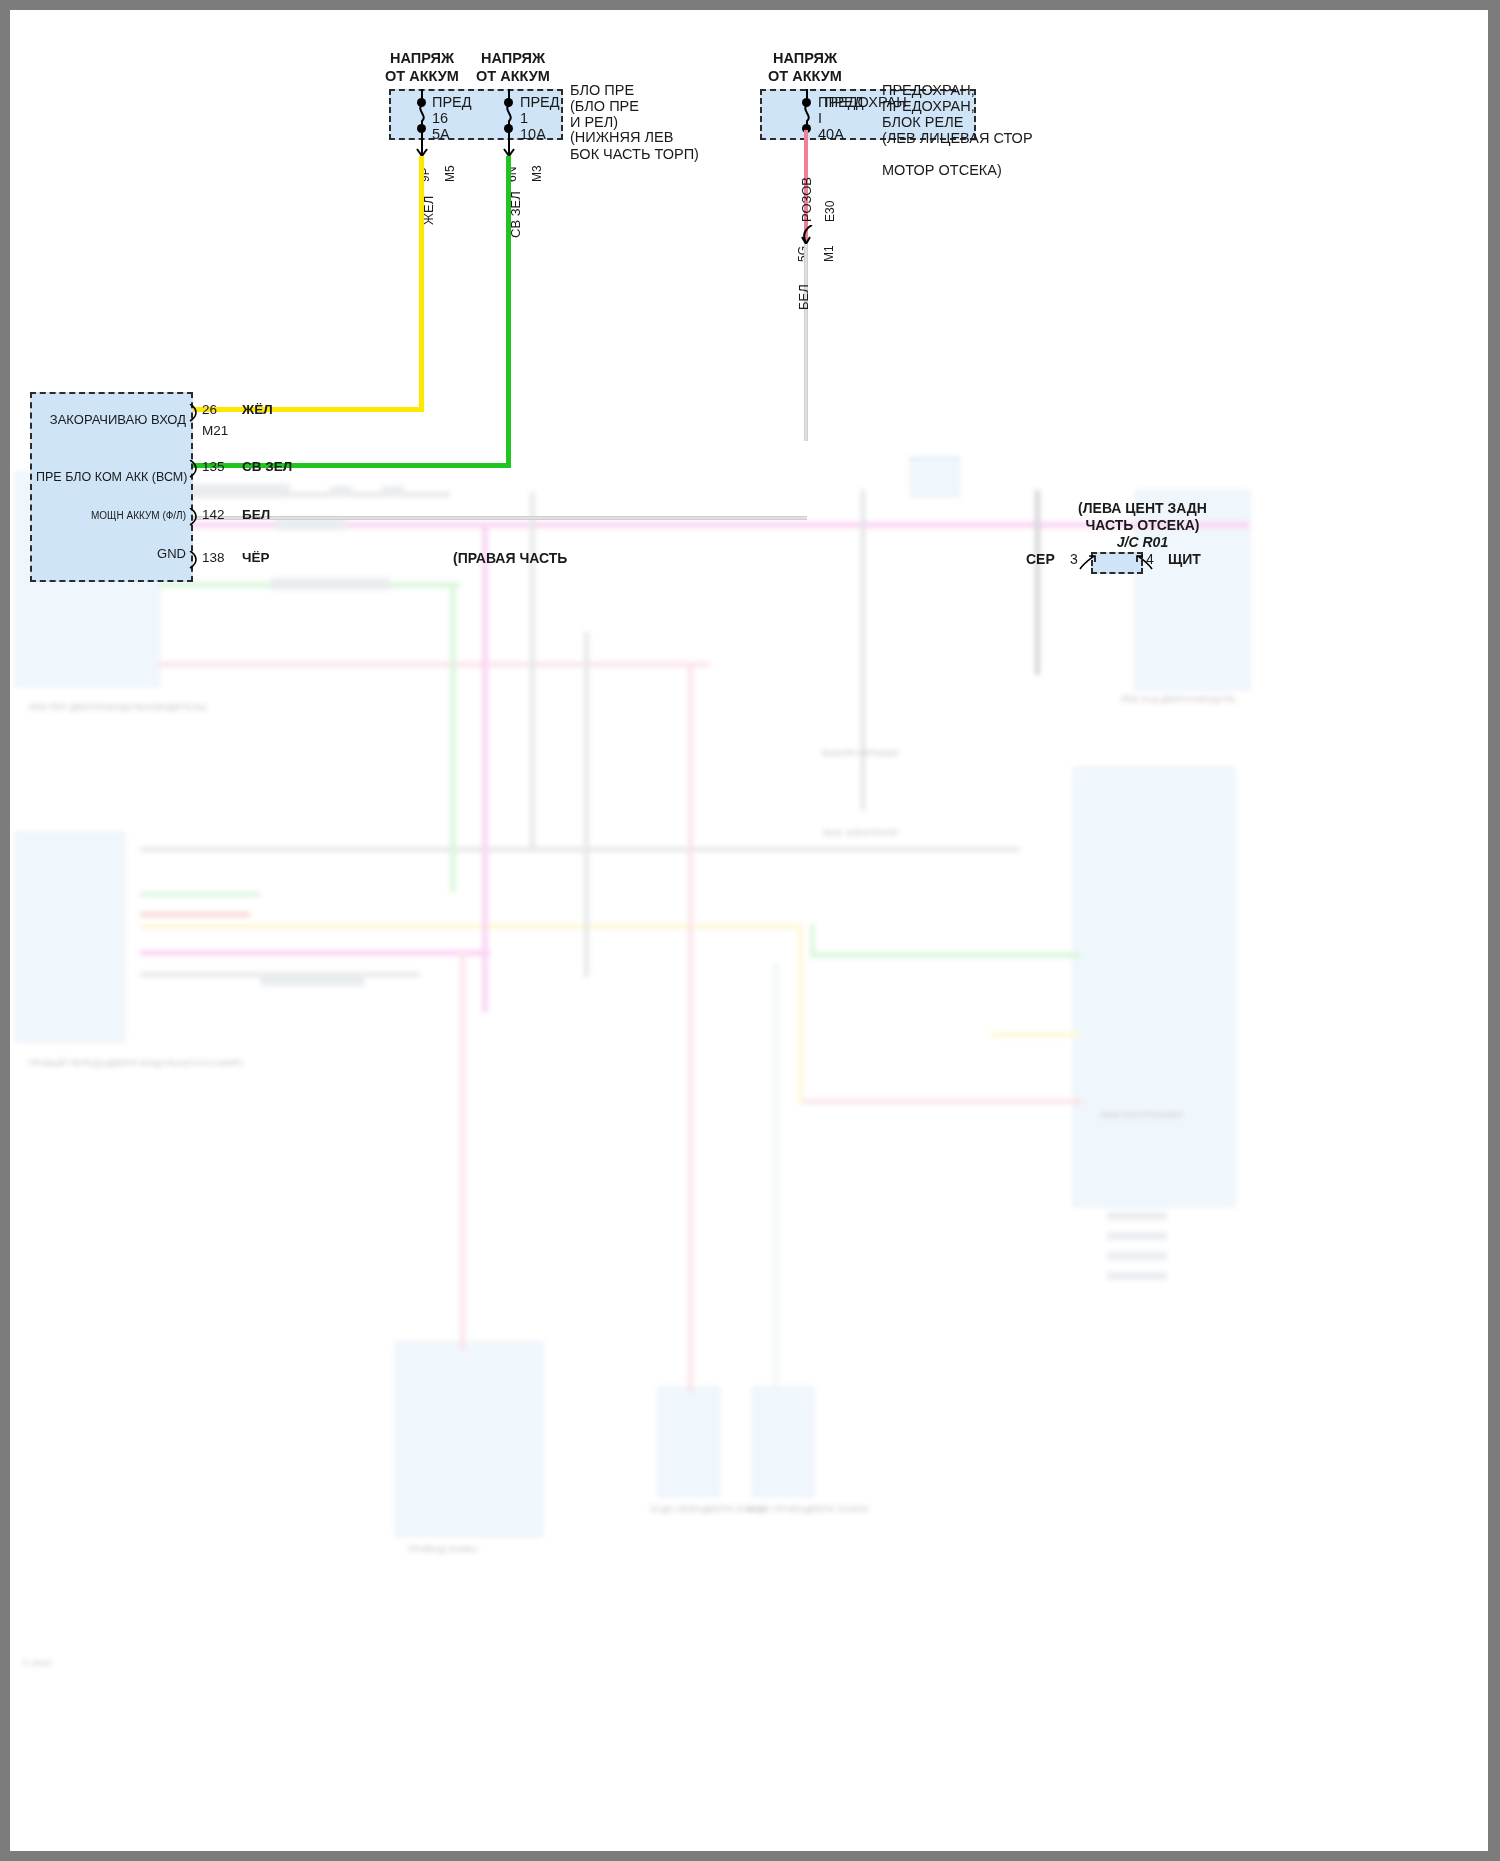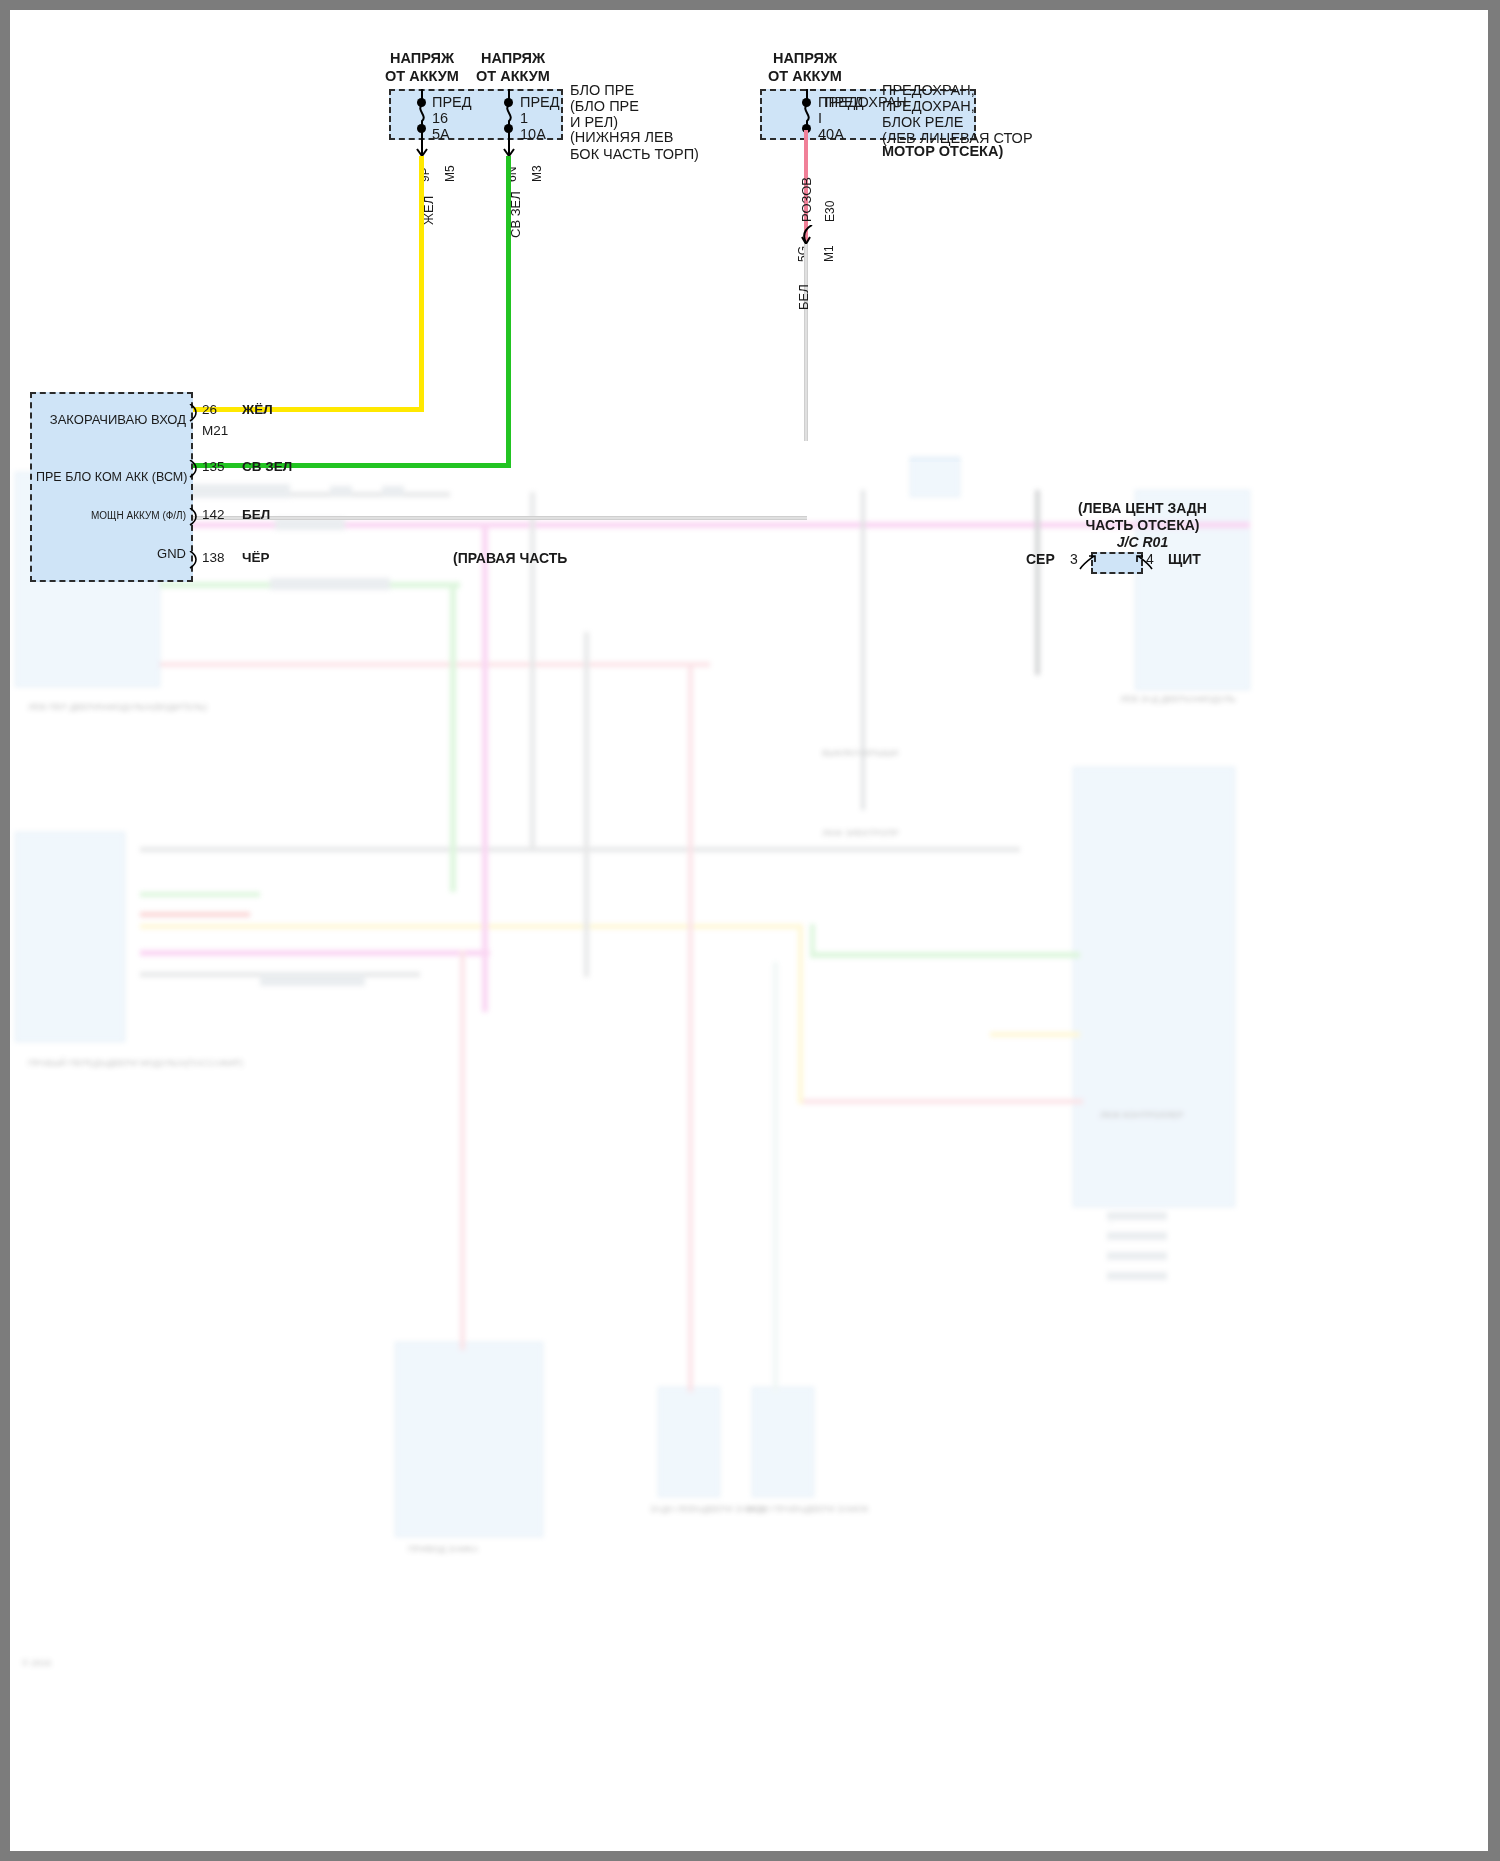--- a/index.html
+++ b/index.html
@@ -182,21 +182,21 @@
     <div class="dot" style="left:792px;top:114px;"></div>
     <div class="txt" style="left:808px;top:84px;">ПРЕДОХРАН</div>
     <div class="txt" style="left:808px;top:100px;">I</div>
     <div class="txt" style="left:808px;top:116px;">40А</div>
 
     <div class="txt" style="left:814px;top:84px;">ПРЕД</div>
     <div class="txt" style="left:872px;top:72px;">ПРЕДОХРАН,</div>
     <div class="txt" style="left:872px;top:88px;">ПРЕДОХРАН,</div>
     <div class="txt" style="left:872px;top:104px;text-align:right;">БЛОК РЕЛЕ</div>
     <div class="txt" style="left:872px;top:120px;">(ЛЕВ ЛИЦЕВАЯ СТОР</div>
-    <div class="txt" style="left:872px;top:133px;font-weight:bold;">МОТОР ОТСЕКА)</div>
+    <div class="txt" style="left:872px;top:152px;">МОТОР ОТСЕКА)</div>
 
     <div class="wire" style="left:794px;top:120px;width:4px;height:112px;background:#f08098;"></div>
     <div class="vert" style="left:789px;top:212px;font-size:13px;">РОЗОВ</div>
     <div class="vert" style="left:813px;top:212px;font-size:12px;">E30</div>
 
     <svg style="position:absolute;left:786px;top:215px;width:22px;height:22px;">
       <path d="M16 0 C 9 4, 6 10, 10 18" stroke="#000" stroke-width="2" fill="none"></path>
       <path d="M6 12 L10 19 L14 12" stroke="#000" stroke-width="2" fill="none"></path>
     </svg>
     <div class="vert" style="left:786px;top:252px;font-size:12px;">5G</div>

